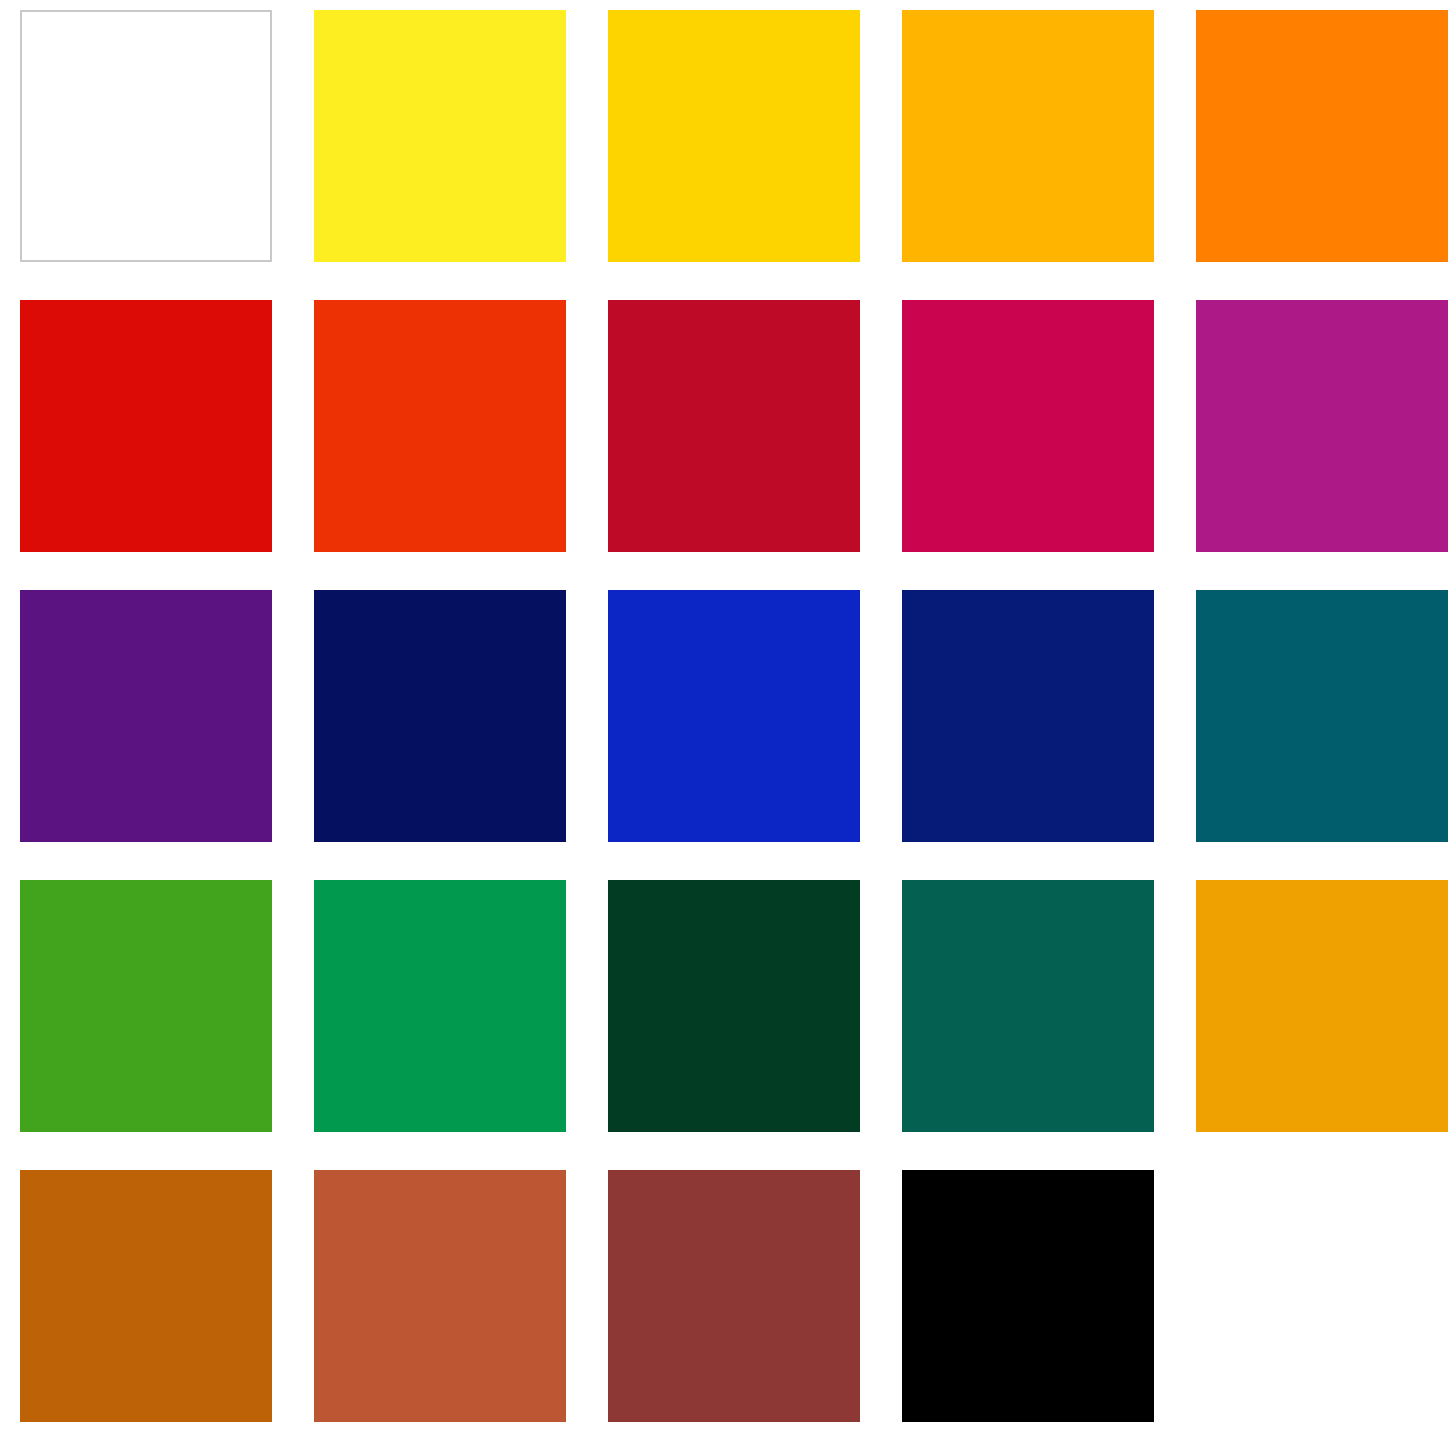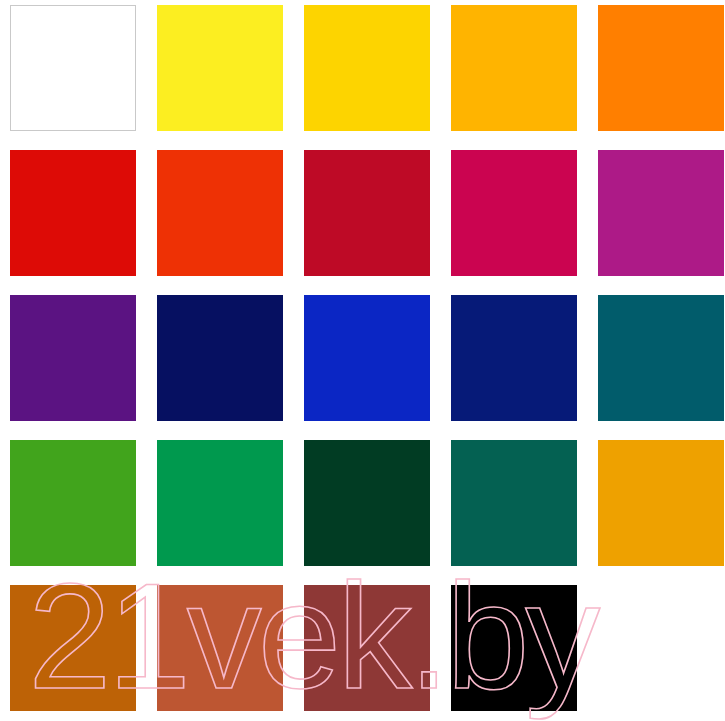--- a/index.html
+++ b/index.html
@@ -113,19 +113,14 @@
     <div class="swatch" title="#eea100" style="background-color: rgb(238, 161, 0);"></div>
 
     <div class="swatch" title="#bd6206" style="background-color: rgb(189, 98, 6);"></div>
     <div class="swatch" title="#bd5632" style="background-color: rgb(189, 86, 50);"></div>
     <div class="swatch" title="#8e3836" style="background-color: rgb(142, 56, 54);"></div>
     <div class="swatch" title="#000000" style="background-color: rgb(0, 0, 0);"></div>
     <div class="swatch empty" title=""></div>
 
   </div>
 
-  <div id="watermark">
-    <svg viewBox="0 0 725 173" xmlns="http://www.w3.org/2000/svg" aria-hidden="true">
-      <text x="28" y="140" style="stroke: rgb(246, 184, 202);">21vek.by</text>
-    </svg>
-  </div>
 
 </div>
 
 </body></html>

